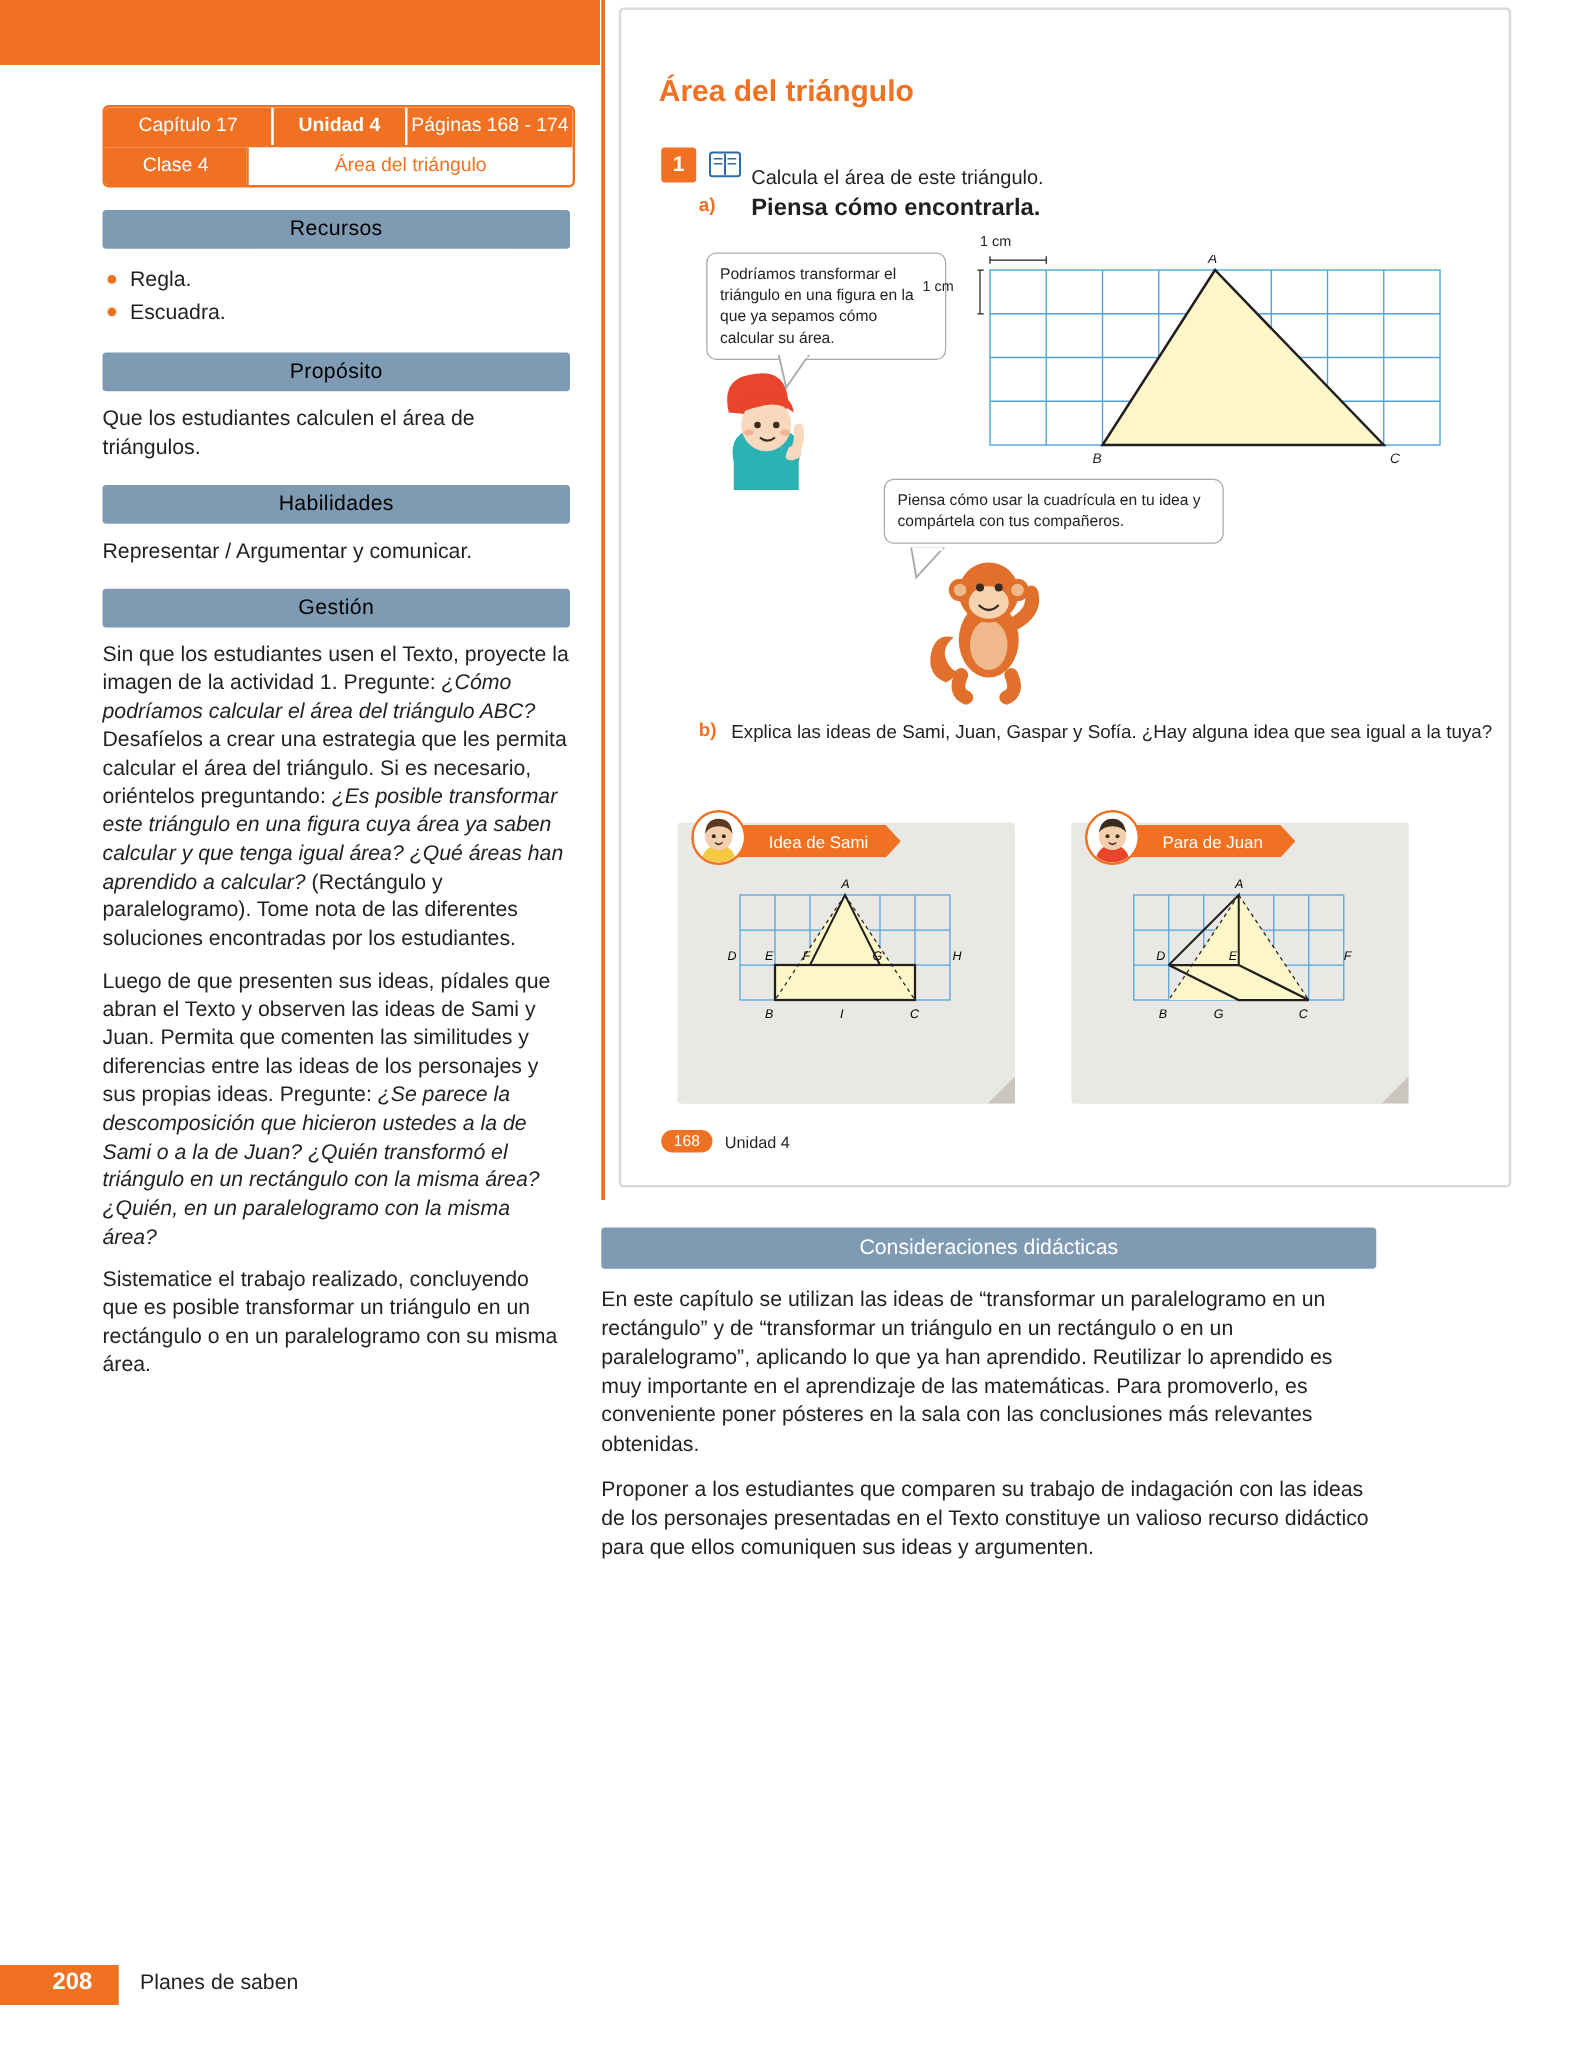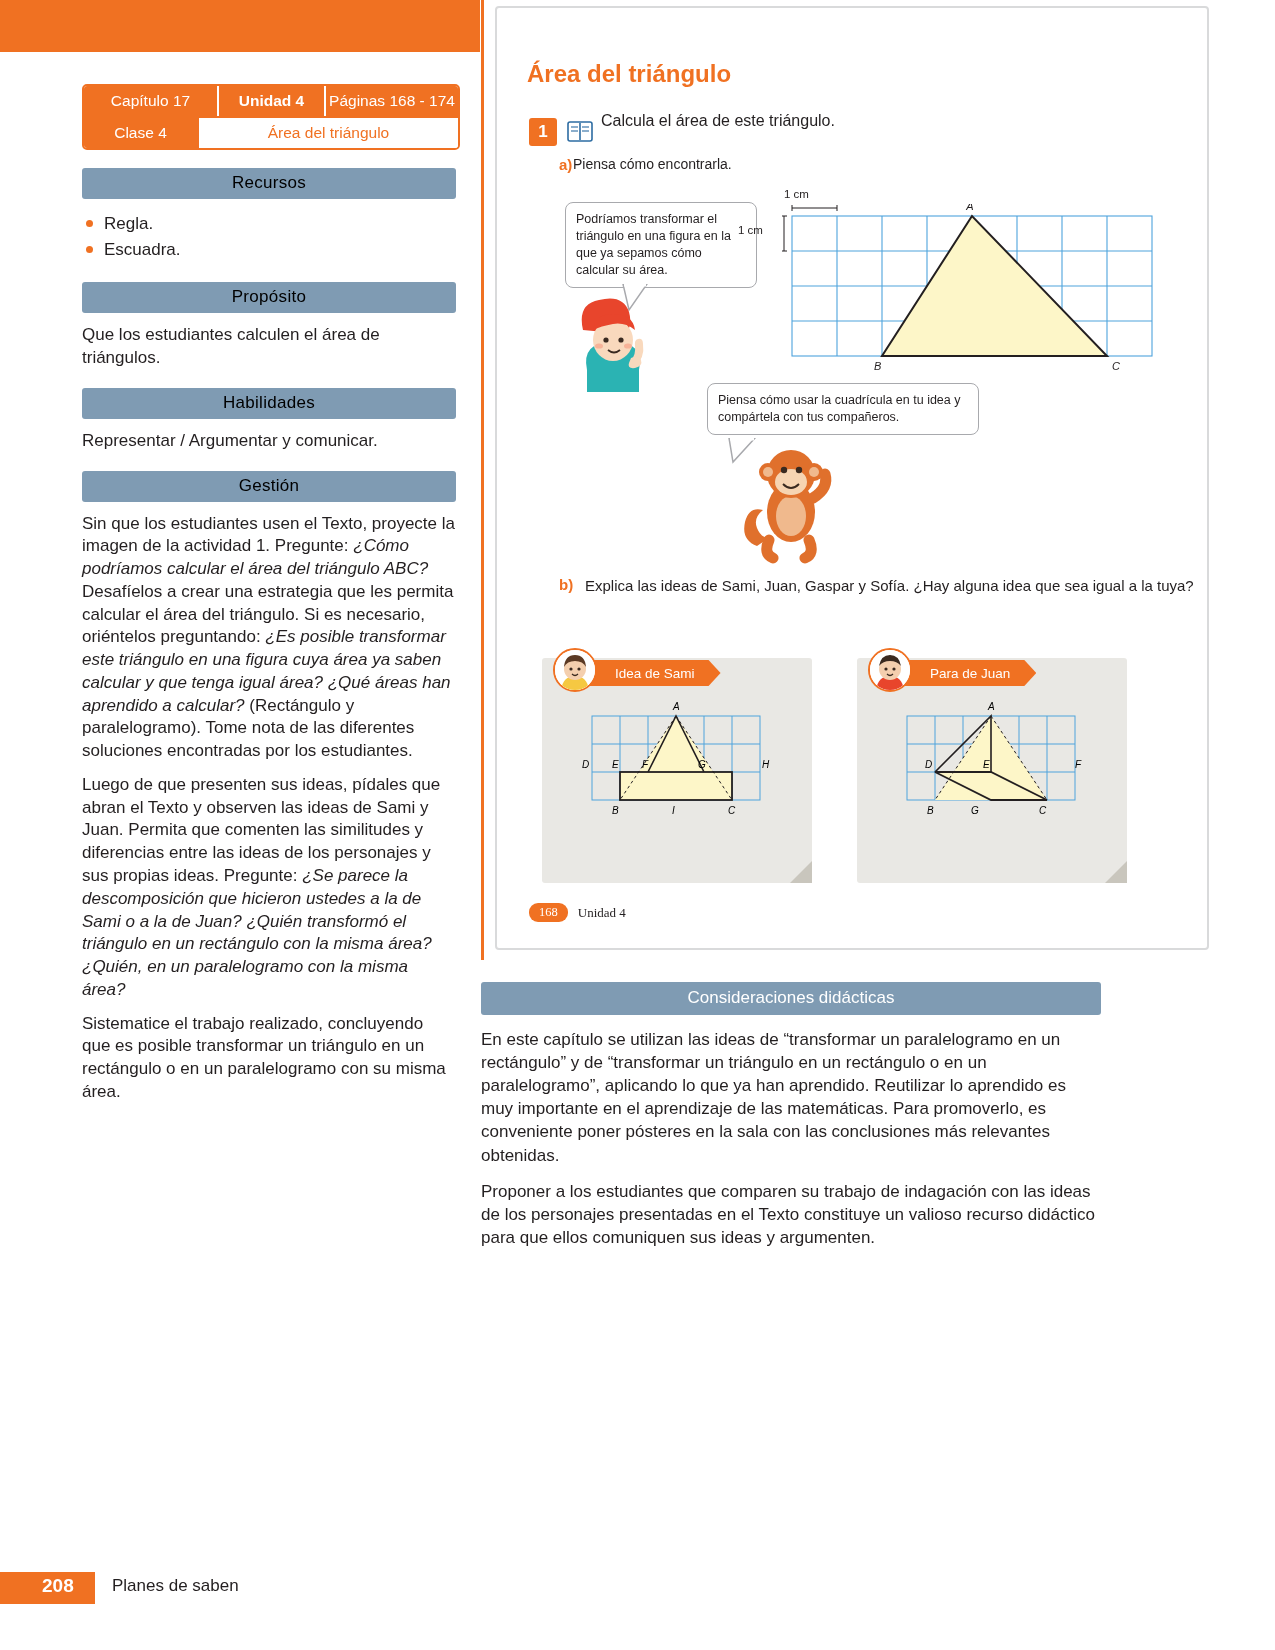--- a/index.html
+++ b/index.html
@@ -41,24 +41,24 @@
   
   .divider{position:absolute;left:481px;top:0;width:3px;height:960px;background:#f07122;}
 
   .text-page{position:absolute;left:495px;top:6px;width:710px;height:940px;border:2px solid #d9dadb;border-radius:4px;background:#ffffff;}
 
   .tp-title{position:absolute;left:30px;top:52px;font-size:24px;color:#f07122;font-weight:bold;}
 
   .act-num{position:absolute;left:32px;top:110px;width:28px;height:28px;background:#f07122;color:#fff;
            display:flex;align-items:center;justify-content:center;font-size:17px;font-weight:bold;border-radius:3px;}
   .book-icon{position:absolute;left:70px;top:112px;width:26px;height:24px;}
-  .act-text{position:absolute;left:104px;top:104px;font-size:16px;}
+  .act-text{position:absolute;left:104px;top:126px;font-size:16px;}
 
   .sub-a{position:absolute;left:62px;top:148px;font-size:15px;color:#f07122;font-weight:bold;}
-  .sub-a-text{position:absolute;left:76px;top:148px;font-size:14px;}
+  .sub-a-text{position:absolute;left:104px;top:148px;font-size:19px;font-weight:bold;}
 
   .sub-b{position:absolute;left:62px;top:568px;font-size:15px;color:#f07122;font-weight:bold;}
   .sub-b-text{position:absolute;left:88px;top:568px;font-size:15px;line-height:1.28;}
 
   .bubble{position:absolute;background:#ffffff;border:1.5px solid #a8a9ad;border-radius:8px;
           font-size:12.5px;line-height:1.35;padding:8px 10px;color:#231f20;}
 
   .callout1{left:68px;top:194px;width:170px;}
   .callout2{left:210px;top:375px;width:250px;}
 
@@ -68,21 +68,21 @@
   .card1{left:45px;top:650px;}
   .card2{left:360px;top:650px;}
   .corner{position:absolute;right:0;bottom:0;width:22px;height:22px;background:#c9c6bd;
           clip-path:polygon(100% 0,100% 100%,0 100%);}
 
   .idea-tag{position:absolute;height:26px;background:#f07122;color:#fff;font-size:13.5px;
             display:flex;align-items:center;padding:0 26px 0 34px;border-radius:3px;
             clip-path:polygon(0 0, calc(100% - 12px) 0, 100% 50%, calc(100% - 12px) 100%, 0 100%);}
   .avatar{position:absolute;width:40px;height:40px;border-radius:50%;background:#ffffff;border:2px solid #f07122;overflow:hidden;}
 
-  .pagefoot{position:absolute;left:32px;bottom:26px;display:flex;align-items:center;gap:10px;font-family:Liberation Serif, serif;}
+  .pagefoot{position:absolute;left:32px;bottom:26px;display:flex;align-items:center;gap:10px;}
   .pagenum{background:#f07122;color:#fff;font-size:12.5px;border-radius:9px;padding:2px 10px;}
   .unitlbl{font-size:13px;color:#231f20;}
 
   
   .cons{position:absolute;left:481px;top:982px;width:620px;}
   .cons-band{background:#7f9bb3;color:#fff;text-align:center;font-size:17px;padding:6px 0 7px;border-radius:3px;}
   .cons p{font-size:17px;line-height:1.36;margin:13px 0 0 0;}
 
   
   .bottom-bar{position:absolute;left:0;bottom:46px;width:95px;height:32px;background:#f07122;}

